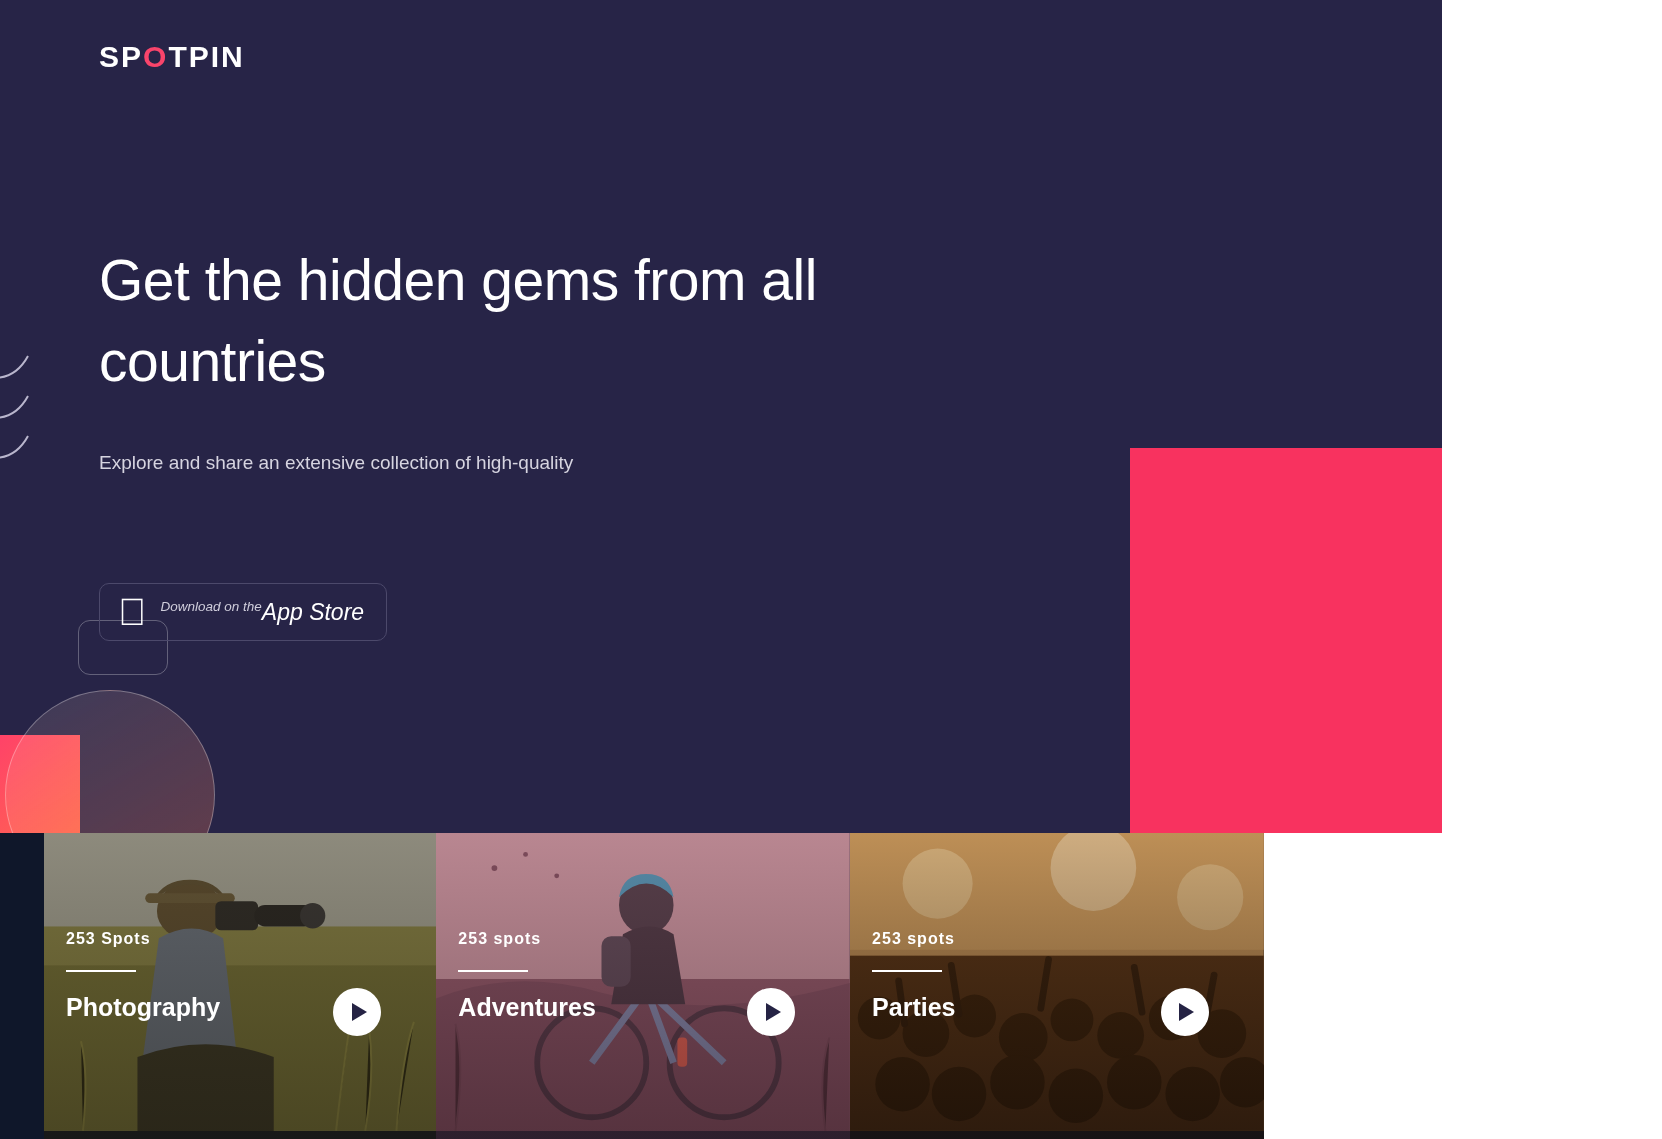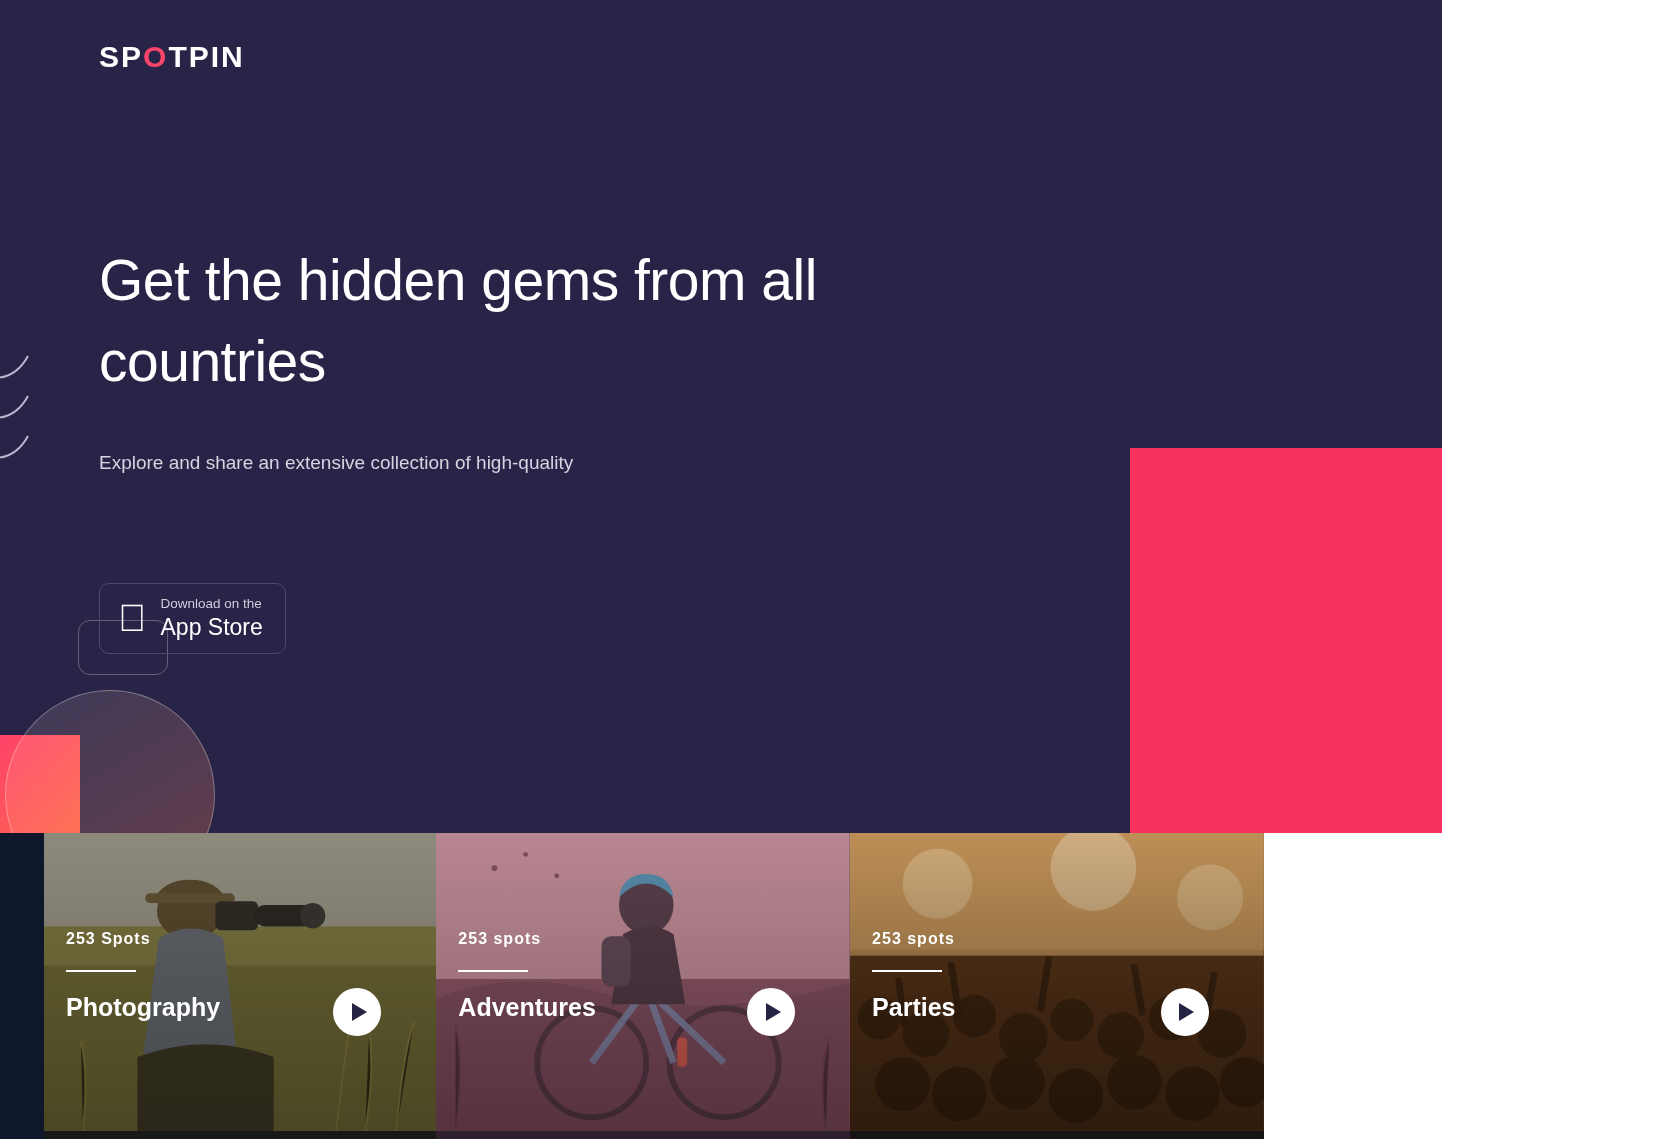--- a/index.html
+++ b/index.html
@@ -42,21 +42,21 @@
   }
 
   
   .store-row { position: absolute; left: 99px; top: 583px; display: flex; gap: 19px; z-index: 20; }
   .store-btn {
     display: flex; align-items: center; gap: 14px;
     border: 1px solid #4c496b; border-radius: 10px;
     padding: 13px 22px 13px 18px;
     background: transparent; cursor: pointer;
   }
-  .store-btn .txt { display: flex; flex-direction: column; line-height: 1.1; }
+  .store-btn .txt { display: flex; flex-direction: row; line-height: 1.1; font-style: italic; }
   .store-btn .small { font-size: 13.5px; color: #cfcddb; margin-bottom: 3px; }
   .store-btn .big { font-size: 23px; color: #ffffff; font-weight: 500; }
   .apple-glyph { font-size: 38px; color:#fff; line-height: 0.8; }
 
   
   .waves-left { position: absolute; left: -6px; top: 348px; width: 60px; height: 120px; z-index: 8; }
   
   .waves-right { position: absolute; left: 1512px; top: 190px; width: 80px; height: 110px; z-index: 14; }
 
   

